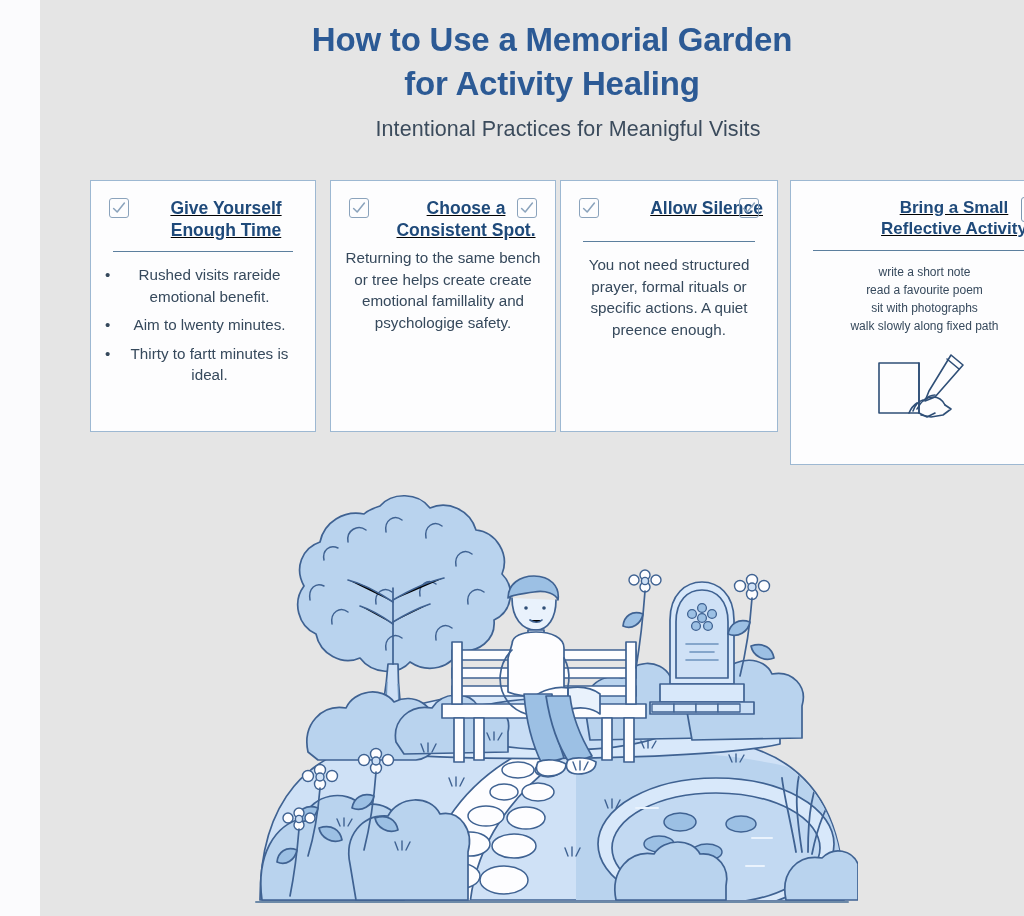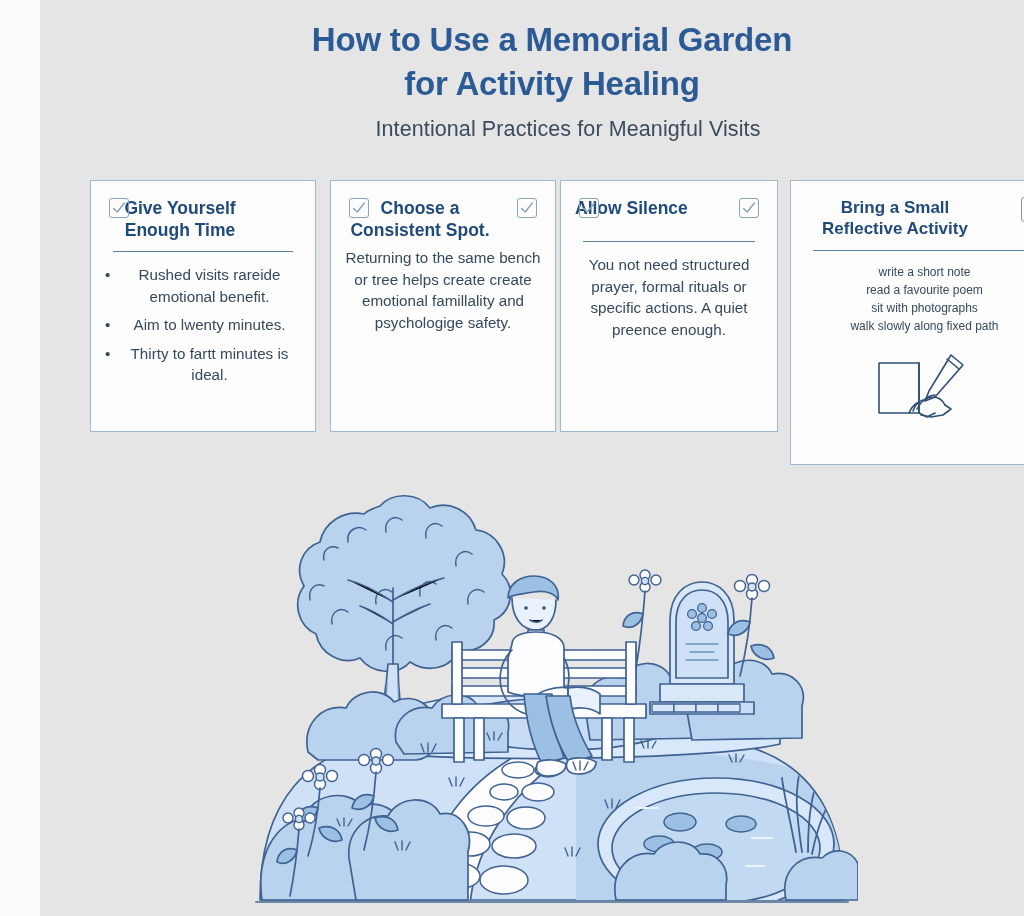--- a/index.html
+++ b/index.html
@@ -64,21 +64,22 @@
   .card.c1 { left: 0px;   width: 226px; }
   .card.c2 { left: 240px; width: 226px; }
   .card.c3 { left: 470px; width: 218px; }
   .card.c4 { left: 700px; width: 269px; height: 285px; }
 
   .card-head {
     position: relative;
     min-height: 34px;
     display: flex;
     align-items: flex-start;
-    justify-content: flex-start;
+    justify-content: flex-end;
+    text-decoration: underline;
   }
   .card-title {
     font-size: 17.5px;
     font-weight: bold;
     color: #1f4a7a;
     line-height: 1.26;
     text-align: center;
     max-width: 150px;
   }
   .card.c4 .card-title { max-width: 180px; font-size: 17px; }

